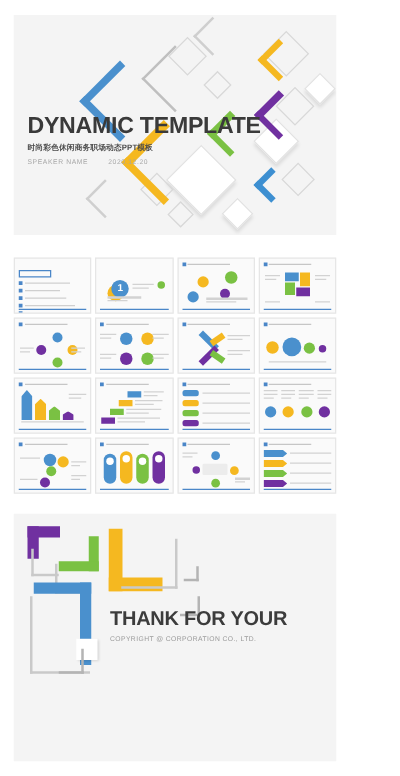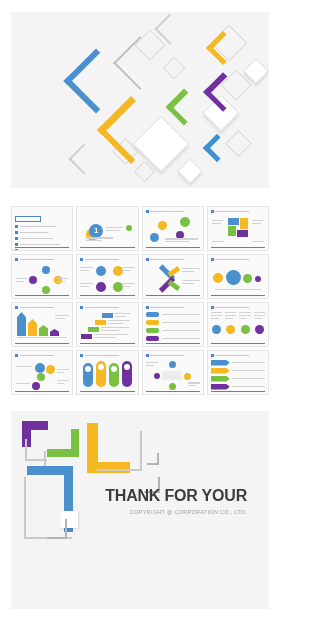--- a/index.html
+++ b/index.html
@@ -80,21 +80,21 @@
   .pill { border-radius: 2px; }
 
   
   .footer {
     position: absolute; left: 11px; top: 411px; width: 258px; height: 198px;
     background: #f4f4f4; overflow: hidden;
   }
   .bracket { position: absolute; }
   .bracket i { position: absolute; display: block; background: currentColor; }
 
-  .ty { position: absolute; right: 22px; top: 76px; width: 175px; text-align: right; }
+  .ty { position: absolute; right: 6px; top: 76px; width: 175px; }
   .ty-l1 { font-size: 16px; font-weight: bold; color: #3c3c3c; line-height: 1.12; letter-spacing: -.2px; }
   .ty-l2 { font-size: 16px; font-weight: bold; color: #3c3c3c; line-height: 1.12; letter-spacing: -.2px; }
   .ty-c { margin-top: 4px; font-size: 5.4px; color: #9a9a9a; letter-spacing: .35px; }
 </style>
 </head>
 <body>
 
 <div class="page">
 
   <div class="hero">
@@ -144,20 +144,28 @@
       <div class="chev" style="left:148px; top:6px; width:22px; height:22px; color:#cfcfcf; transform:rotate(45deg);">
         <i style="left:0; top:0; width:2px; height:22px;"></i>
         <i style="left:0; bottom:0; width:22px; height:2px;"></i>
       </div>
       <div class="chev" style="left:62px; top:136px; width:22px; height:22px; color:#cfcfcf; transform:rotate(45deg);">
         <i style="left:0; top:0; width:2px; height:22px;"></i>
         <i style="left:0; bottom:0; width:22px; height:2px;"></i>
       </div>
     </div>
 
+    <div class="hero-text">
+      <div class="hero-title">DYNAMIC TEMPLATE</div>
+      <div class="hero-sub">时尚彩色休闲商务职场动态PPT模板</div>
+      <div class="hero-meta">
+        <span>SPEAKER NAME</span>
+        <span class="date">2020.12.20</span>
+      </div>
+    </div>
   </div>
 
   <div class="grid">
 
     <div class="thumb">
       <div class="t-body">
         <div class="ct-box"></div>
         <div class="ct-row">
             <span class="ct-sq"></span>
             <span class="ct-ln" style="max-width:36px"></span>

